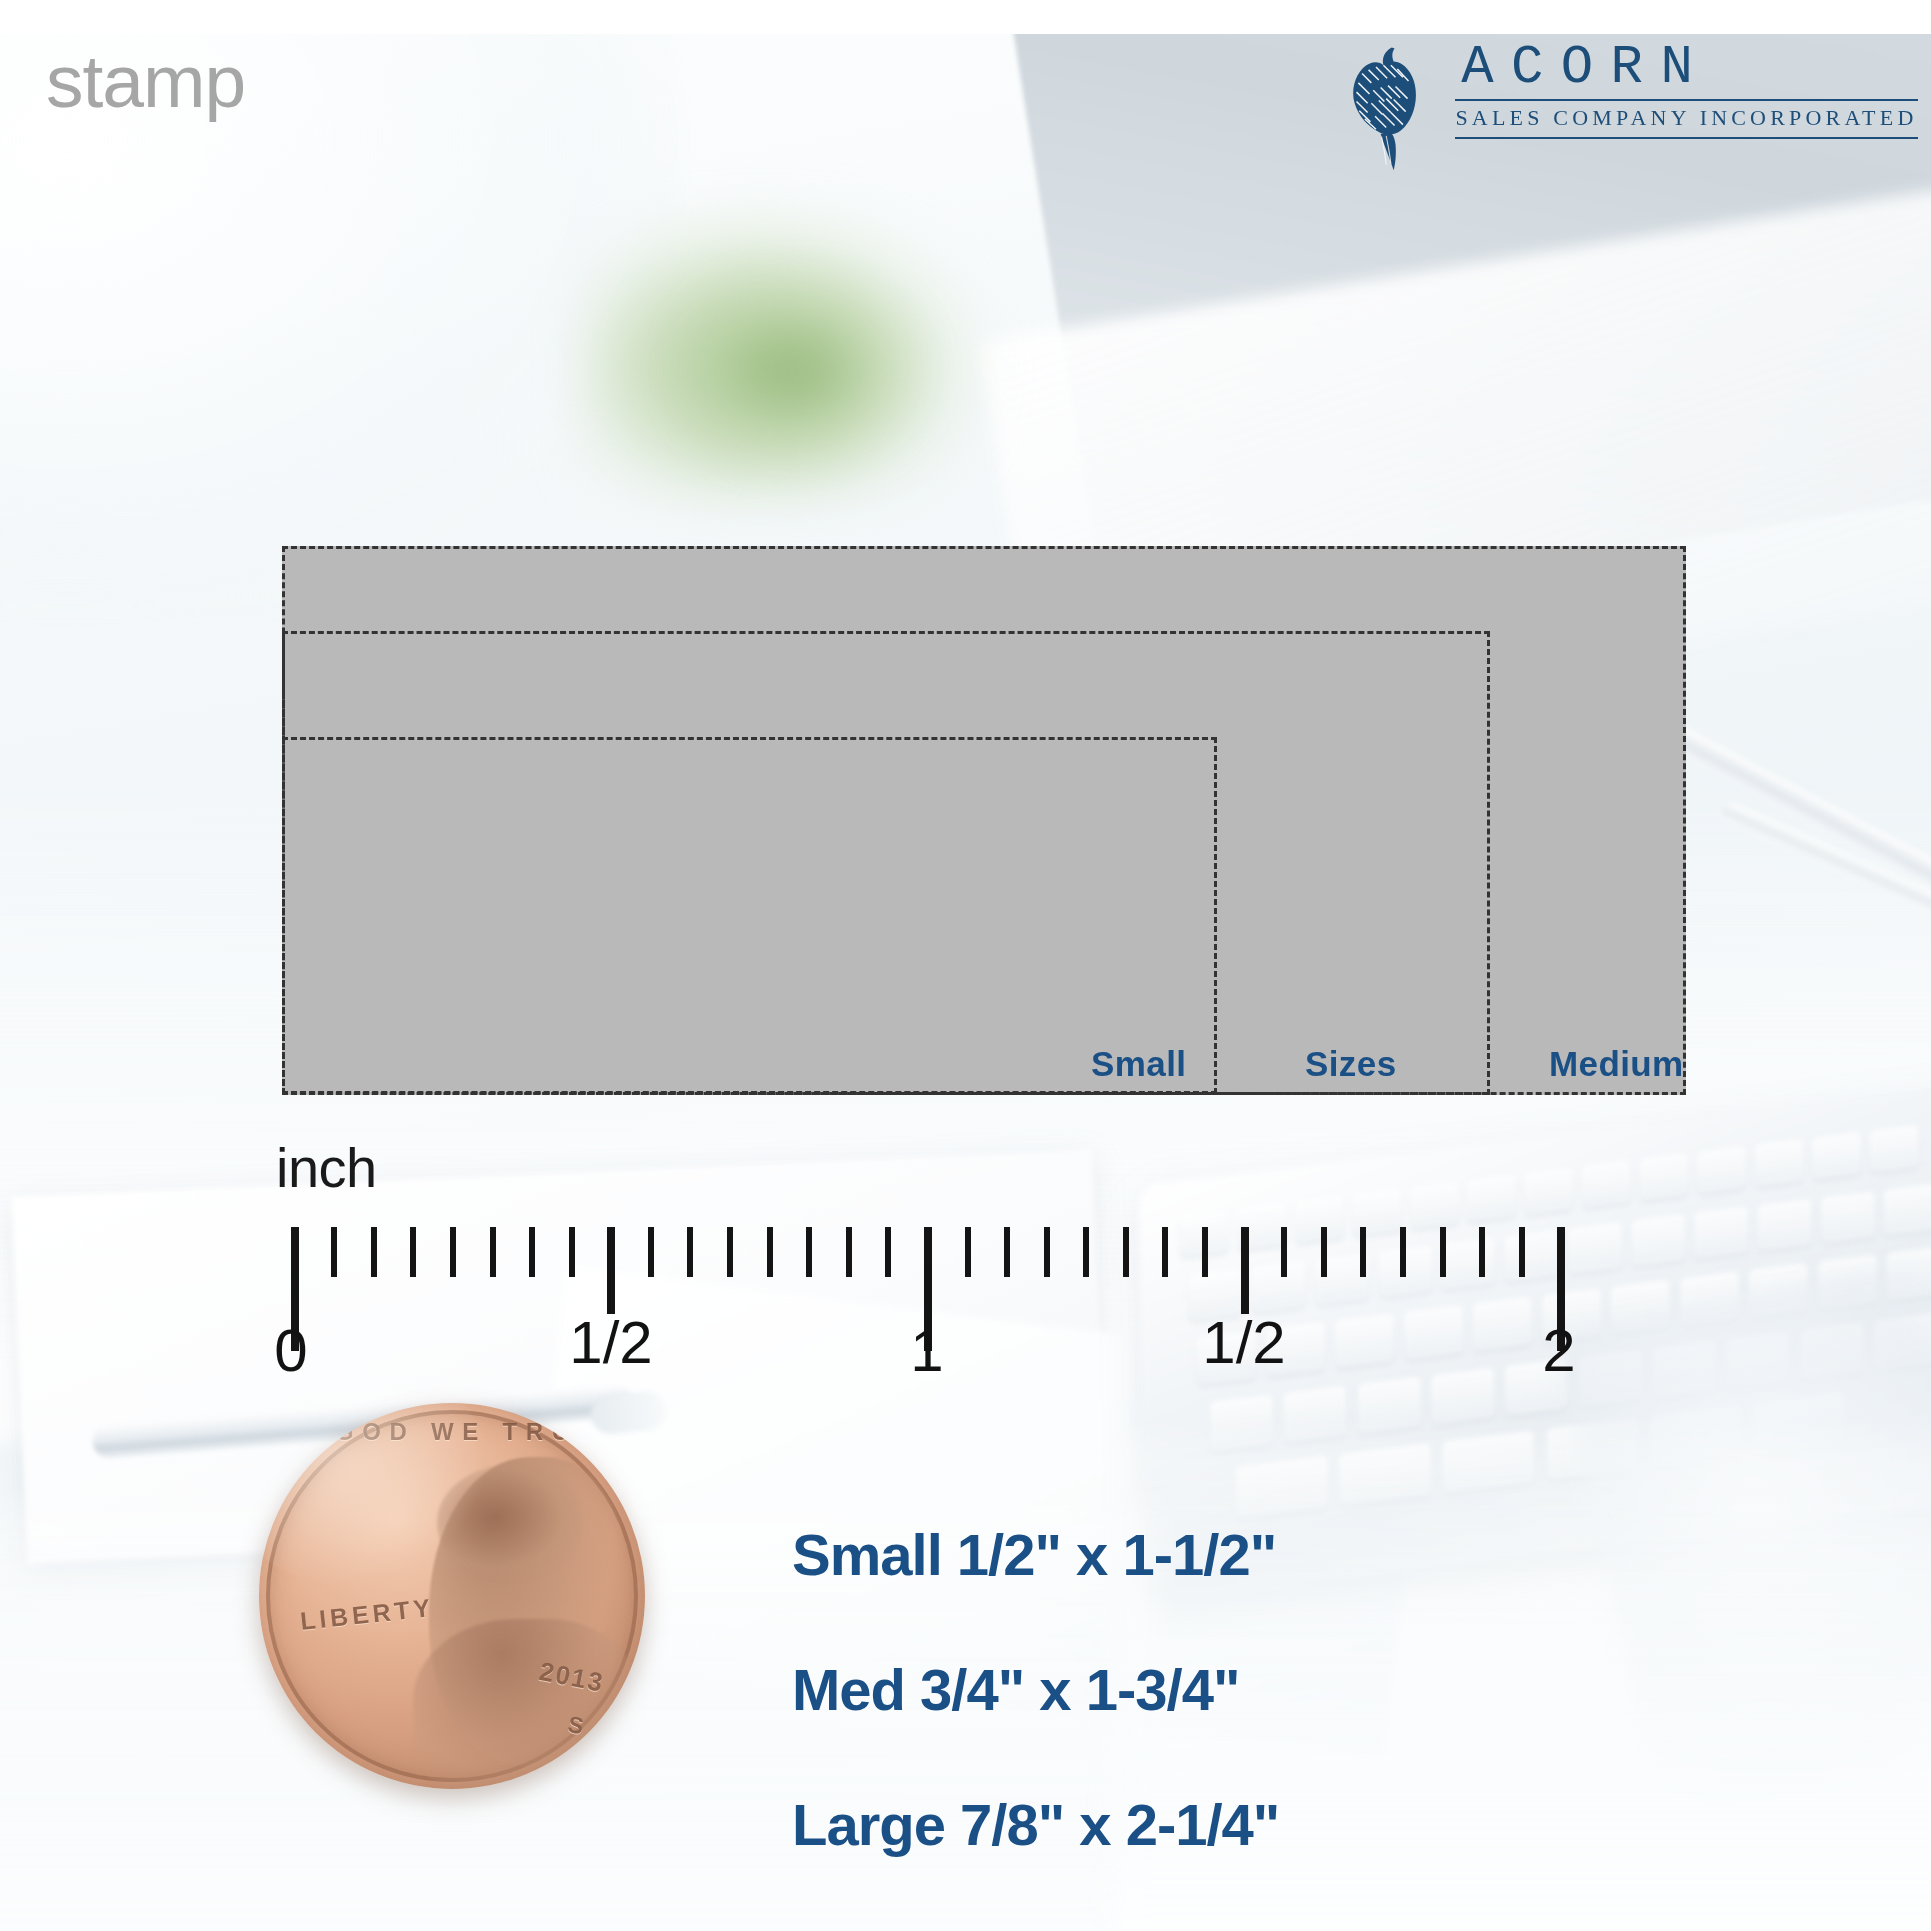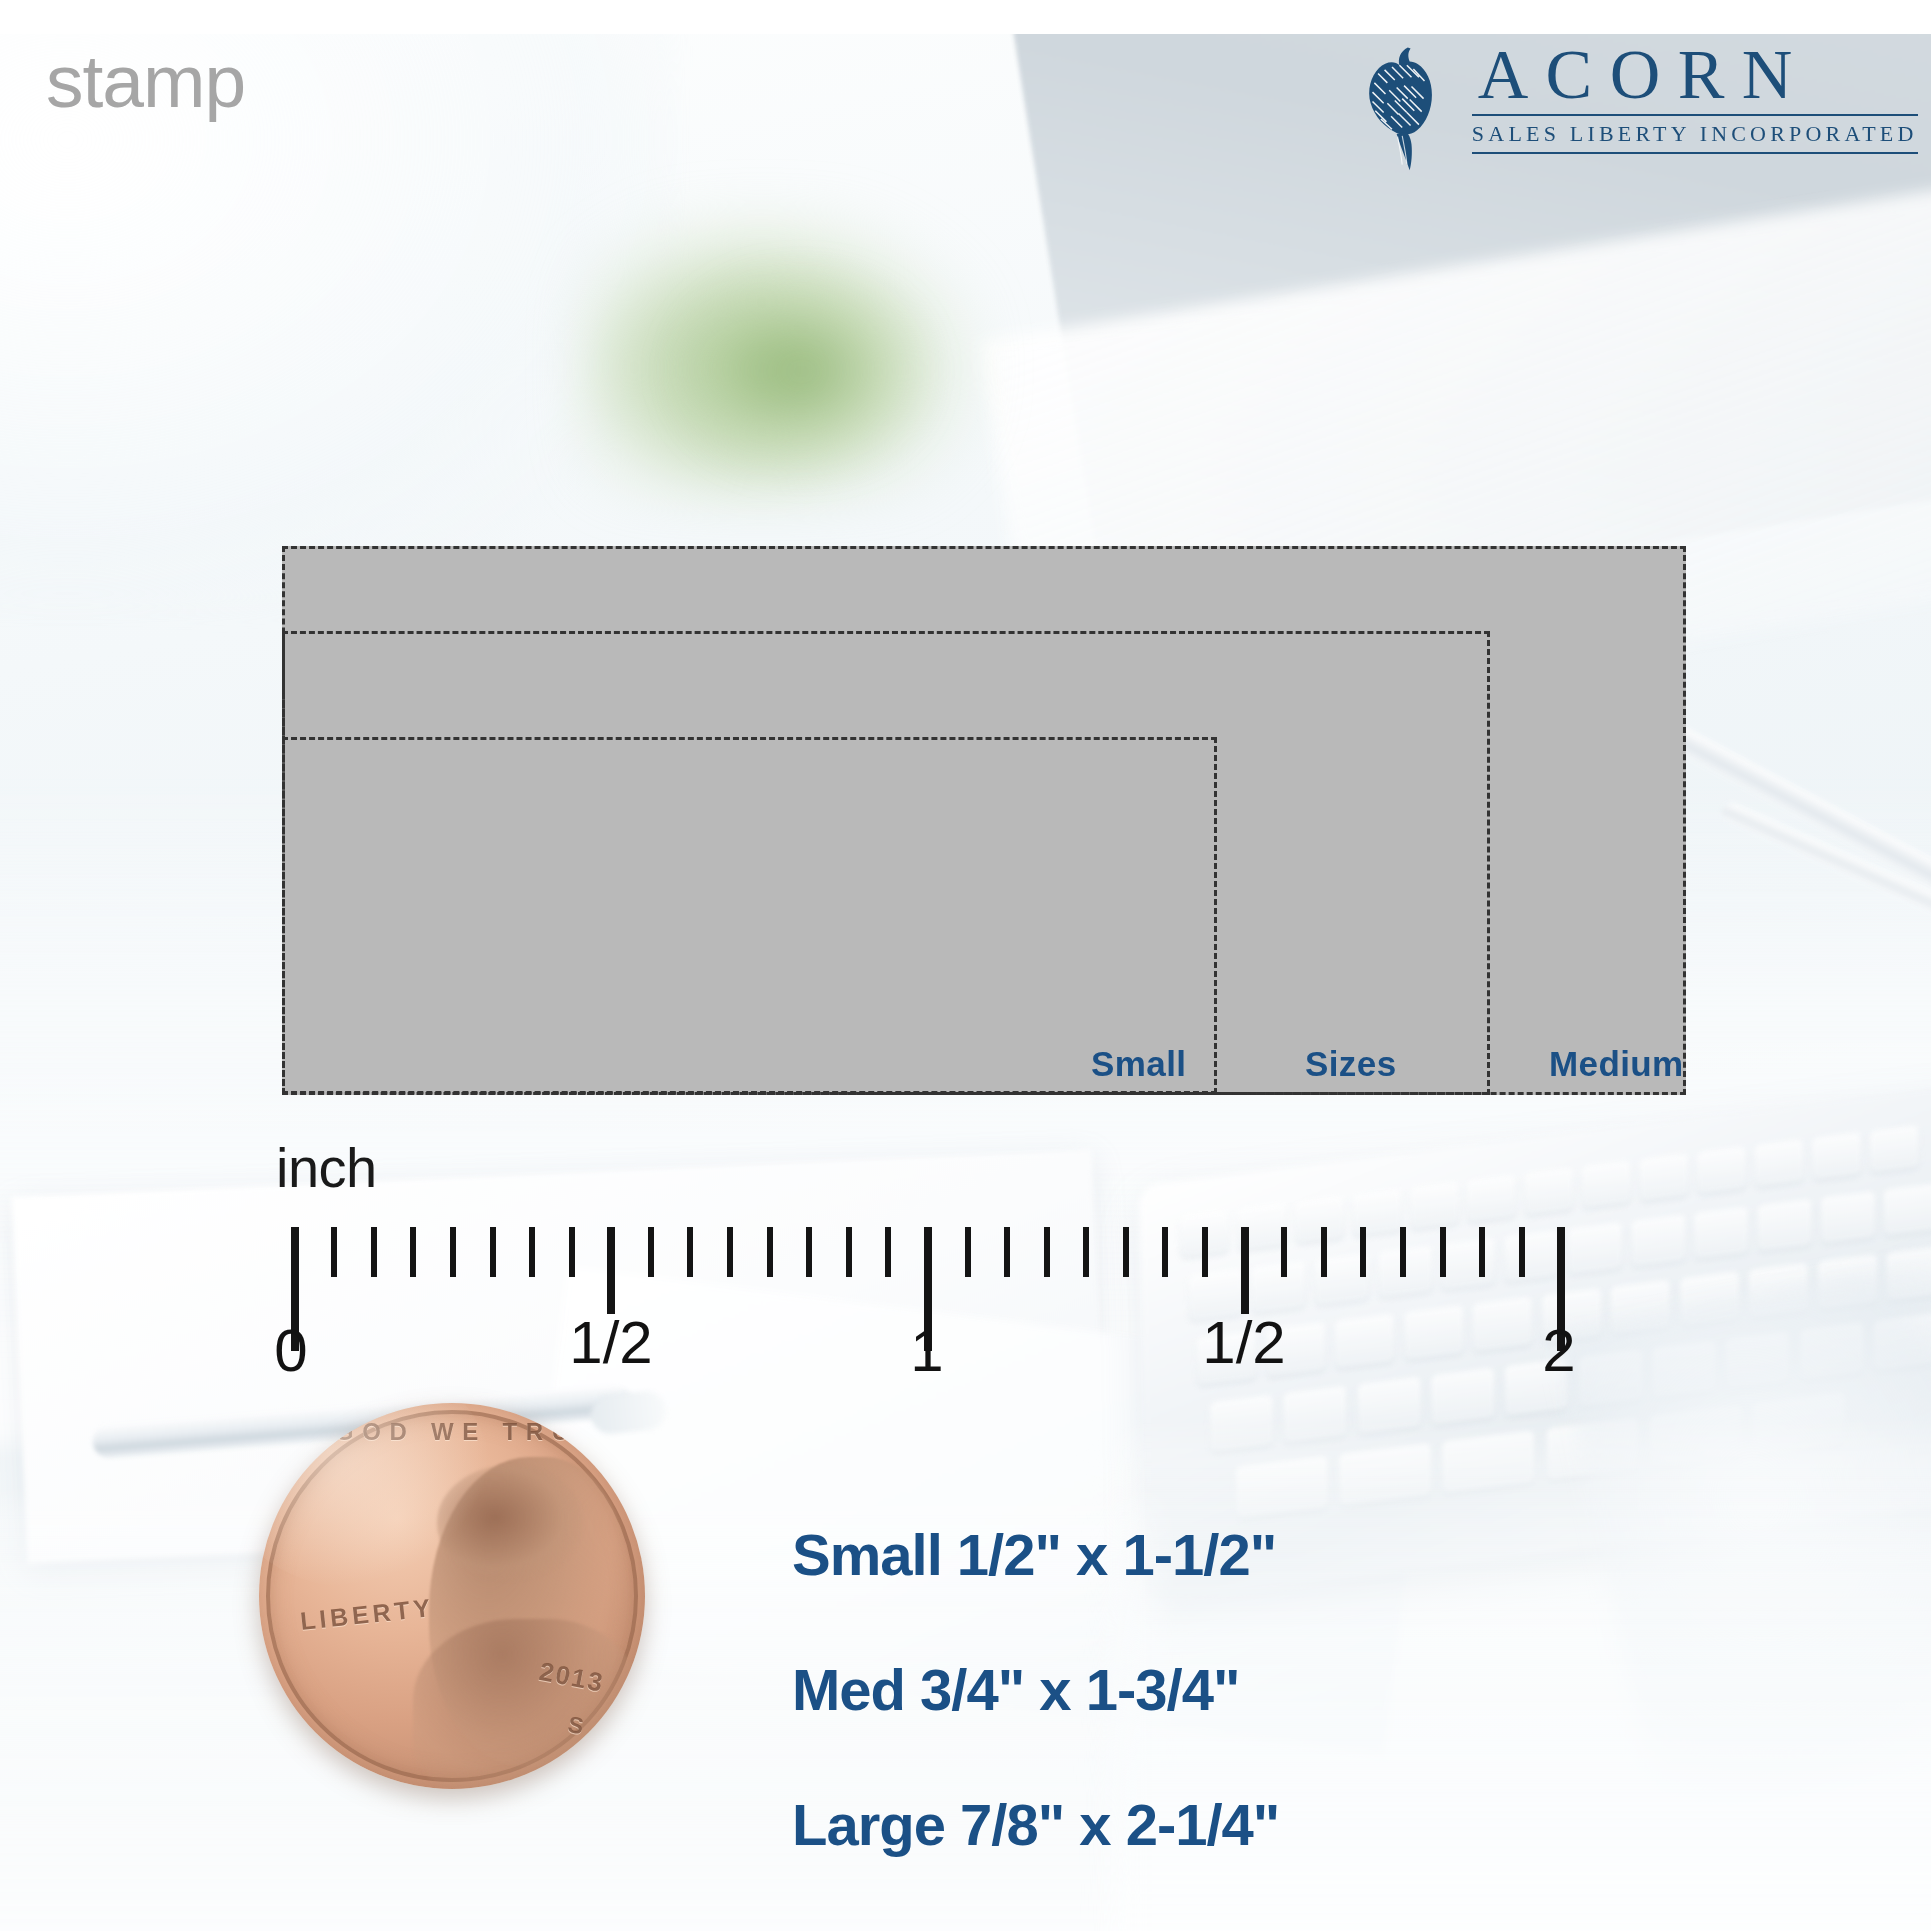--- a/index.html
+++ b/index.html
@@ -179,22 +179,22 @@
   .logo-wrap {
     position: absolute;
     right: 13.5px; top: 7.7px;
     display: flex;
     align-items: flex-start;
     gap: 13.5px;
   }
   .logo-acorn { width: 106px; height: 130px; flex: 0 0 auto; }
   .logo-text { display: flex; flex-direction: column; }
   .logo-word {
-    font-family: Liberation Serif, serif;
-    font-size: 70px;
+    font-family: Liberation Mono, monospace;
+    font-size: 54px;
     color: #1d4e79;
     letter-spacing: 17.4px;
     line-height: 0.95;
     padding-left: 5.8px;
   }
   .logo-rule {
     height: 1.9px;
     background: #1d4e79;
     margin: 5.8px 0 4.8px 0;
   }
@@ -449,21 +449,21 @@
         <path d="M36 66 L48 78 M44 63 L57 76 M52 61 L65 74 M60 62 L73 75"></path>
         <path d="M40 80 L52 92 M48 77 L61 90 M57 76 L70 89"></path>
       </g>
       <g stroke="#ffffff" stroke-width="1.2" fill="none" opacity="0.75">
         <path d="M47 102 C49 112 51 122 52 132 M52 101 C54 111 56 121 57 131"></path>
       </g>
     </svg>
     <div class="logo-text">
       <div class="logo-word">ACORN</div>
       <div class="logo-rule"></div>
-      <div class="logo-sub">SALES LIBERTY INCORPORATED</div>
+      <div class="logo-sub">SALES COMPANY INCORPORATED</div>
       <div class="logo-rule2"></div>
     </div>
   </div>
 
   <div id="size-diagram">
 
     <div class="size-box lg" style="left:282px; top:512px; width:1398px; height:543px;"></div>
 
     <div class="size-box md" style="left:282px; top:597px; width:1202px; height:458px;"></div>
 

